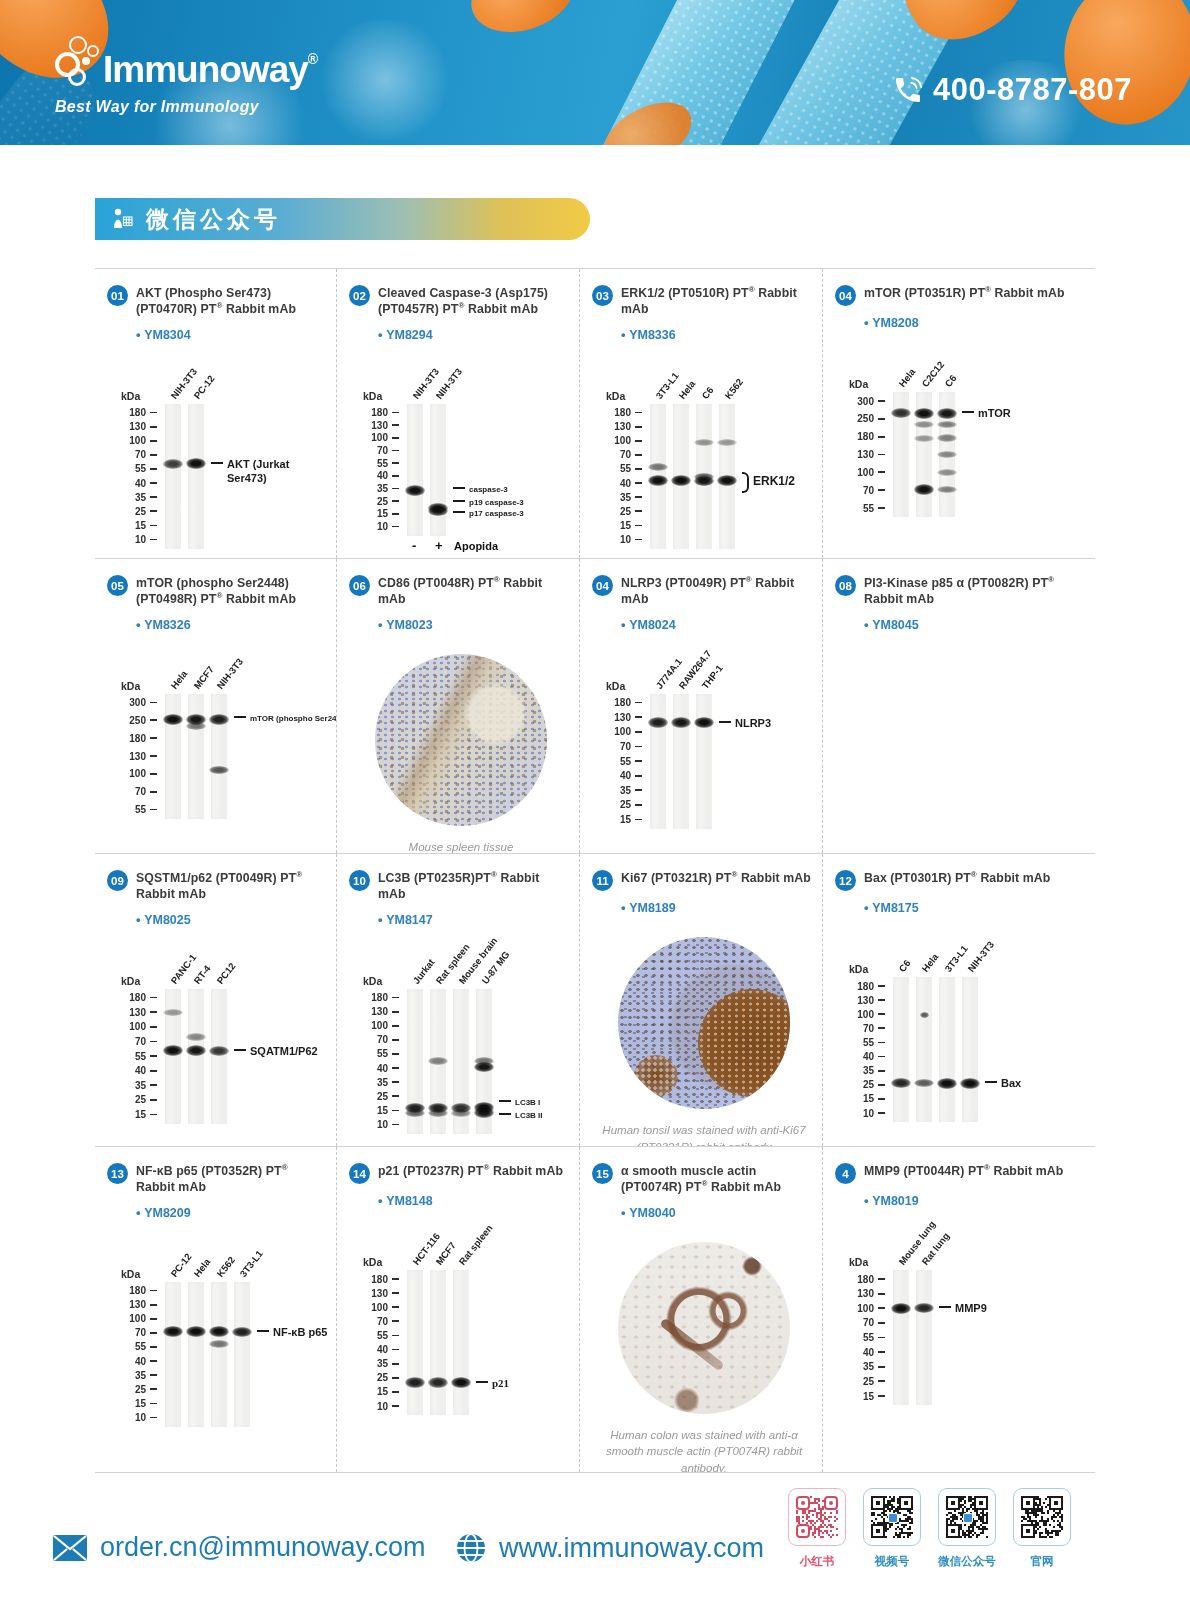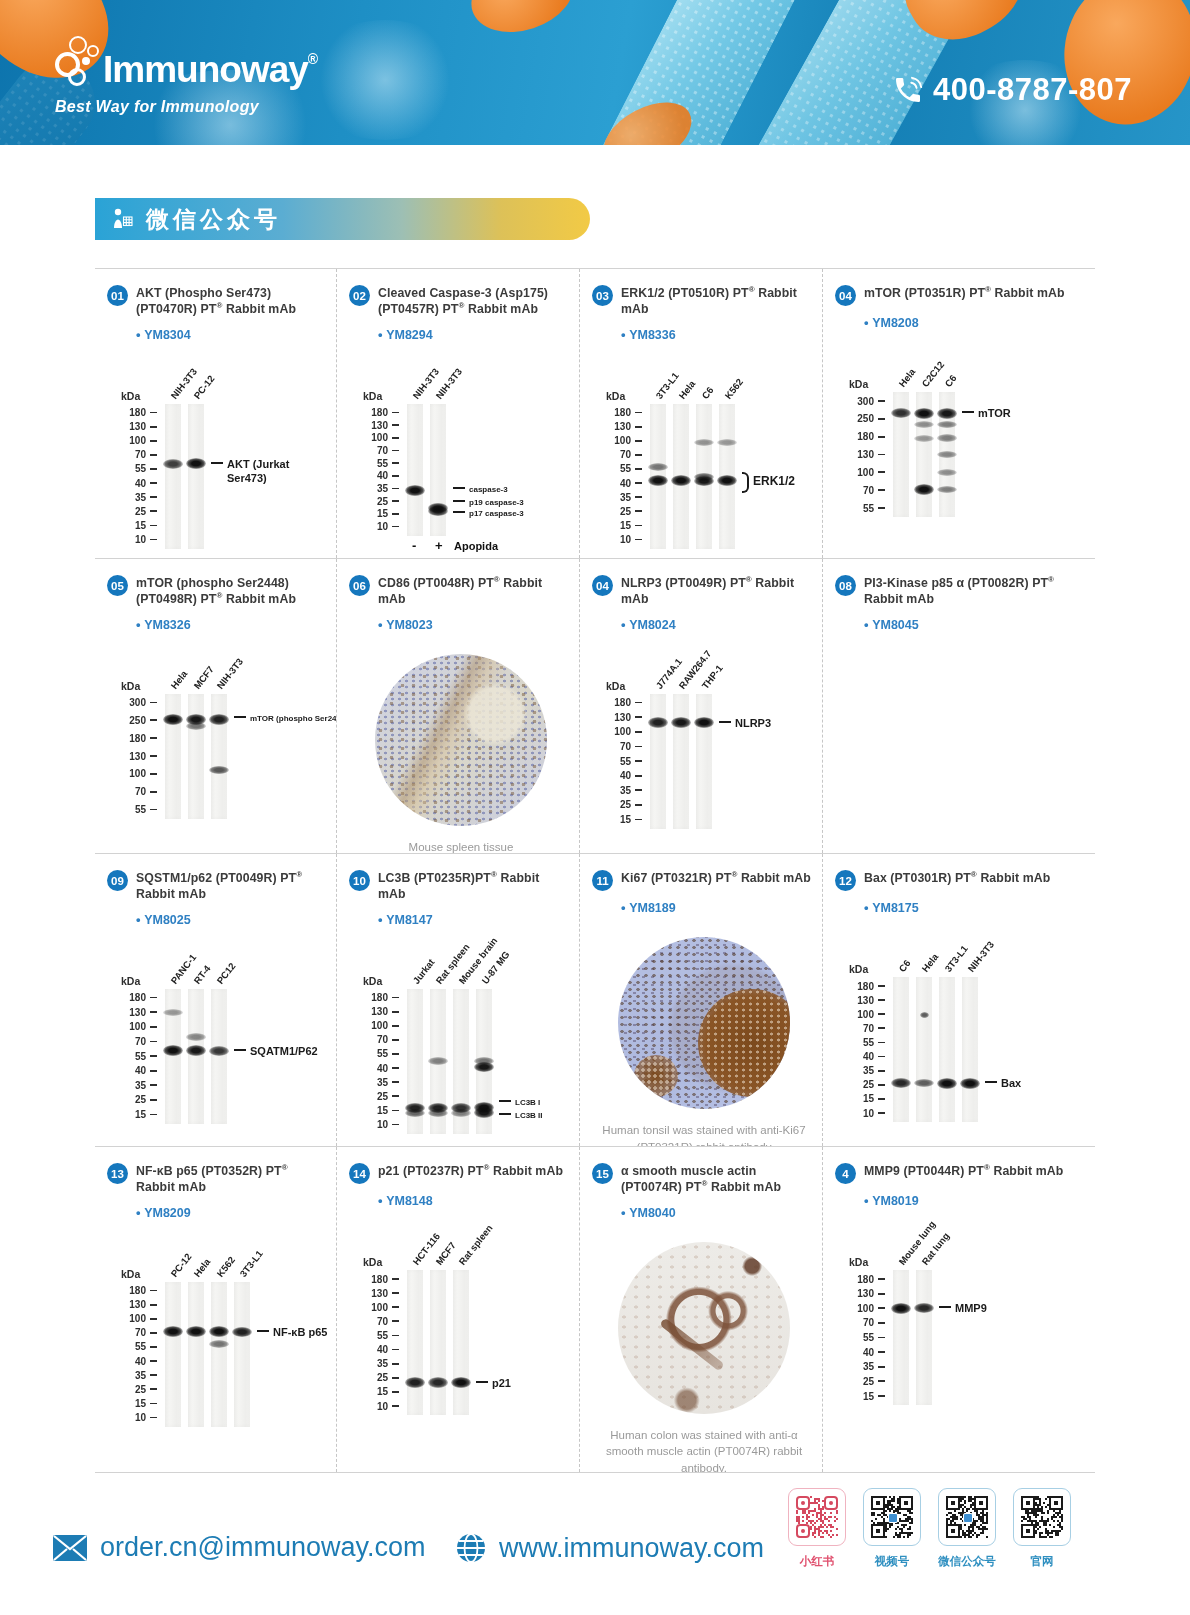--- a/index.html
+++ b/index.html
@@ -73,21 +73,21 @@
   .band{position:absolute;border-radius:50%;}
   .blabel{position:absolute;display:flex;gap:4px;font-weight:bold;color:#1a1a1a;align-items:flex-start;}
   .bdash{width:12px;height:2px;background:#1a1a1a;margin-top:5px;flex:none;}
   .bracket{width:5px;height:17px;border:2px solid #1a1a1a;border-left:none;border-radius:0 6px 6px 0;
     flex:none;margin-top:-2px;}
   .sign{position:absolute;font-size:13px;font-weight:bold;color:#111;}
   .treat{position:absolute;font-size:11px;font-weight:bold;color:#111;white-space:nowrap;}
   
   .ihc{margin-top:22px;text-align:center;}
   .ihc-circle{width:172px;height:172px;border-radius:50%;margin:0 auto;position:relative;overflow:hidden;}
-  .ihc-cap{margin:13px auto 0;color:#9a9a9a;font-size:11.5px;line-height:1.45;max-width:210px;}
+  .ihc-cap{margin:13px auto 0;color:#9a9a9a;font-size:11.5px;line-height:1.45;max-width:210px;font-style:italic;}
   .ihc-spleen{background:
     radial-gradient(circle at 70% 35%, rgba(235,230,215,.85) 0 26px, transparent 32px),
     linear-gradient(118deg, transparent 34%, rgba(170,140,100,.5) 40%, rgba(215,195,160,.55) 46%, transparent 54%),
     radial-gradient(rgba(120,90,60,.5) 1.6px, transparent 2.1px),
     radial-gradient(rgba(90,100,165,.55) 1.4px, transparent 1.9px),
     linear-gradient(135deg,#ccd1e6,#d9d6c9 55%,#c8cde4);
     background-size:auto,auto,11px 9px,7px 6px,auto;}
   .ihc-testis{background:
     radial-gradient(rgba(110,60,30,.1) 1.5px, transparent 2px),
     linear-gradient(#e3e8ec,#d8dfe4);background-size:10px 9px,auto;}
@@ -911,21 +911,21 @@
             <div class="mrow" style="left: 0px; width: 40px; top: 181px;">
               <span>10</span>
               <span class="mtick"></span>
             </div>
             <div class="lane" style="left: 48px; top: 52px; width: 16px; height: 145px;"></div>
             <div class="lane" style="left: 71px; top: 52px; width: 16px; height: 145px;"></div>
             <div class="lane" style="left: 94px; top: 52px; width: 16px; height: 145px;"></div>
             <div class="band" style="left: 46px; top: 159.344px; width: 20px; height: 10.5px; background: radial-gradient(rgba(12, 12, 12, 0.91) 0px, rgba(12, 12, 12, 0.91) 30%, rgba(12, 12, 12, 0.66) 55%, rgba(12, 12, 12, 0) 78%);"></div>
             <div class="band" style="left: 69px; top: 159.469px; width: 20px; height: 10.25px; background: radial-gradient(rgba(12, 12, 12, 0.88) 0px, rgba(12, 12, 12, 0.88) 30%, rgba(12, 12, 12, 0.63) 55%, rgba(12, 12, 12, 0) 78%);"></div>
             <div class="band" style="left: 92px; top: 159.094px; width: 20px; height: 11px; background: radial-gradient(rgba(12, 12, 12, 0.98) 0px, rgba(12, 12, 12, 0.98) 30%, rgba(12, 12, 12, 0.71) 55%, rgba(12, 12, 12, 0) 78%);"></div>
-            <div class="blabel" style="left: 117px; top: 157.594px; font-size: 11px; line-height: 14px;">
+            <div class="blabel" style="left: 117px; top: 157.594px; font-size: 11px; line-height: 14px; font-family: Liberation Serif, serif;">
               <span class="bdash"></span>
               <span style="white-space: nowrap;">p21</span>
             </div>
           </div>
         </div>
         <div class="cell" style="width: 243px; height: 325px;">
           <div class="p-head">
             <span class="badge">15</span>
             <span class="p-title">α smooth muscle actin (PT0074R) PT<sup>®</sup> Rabbit mAb</span>
           </div>

